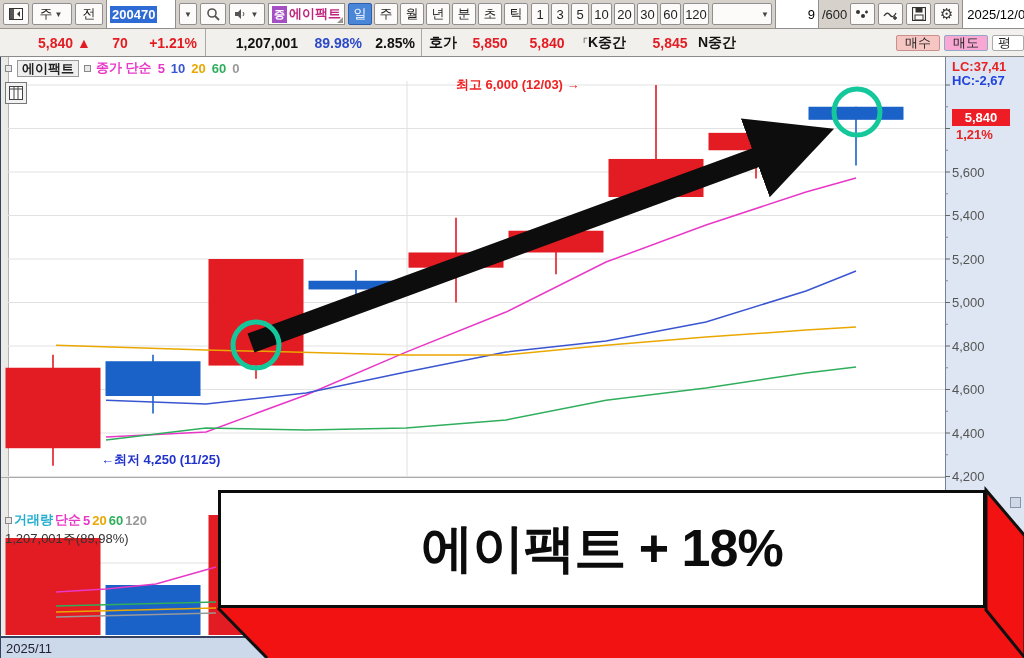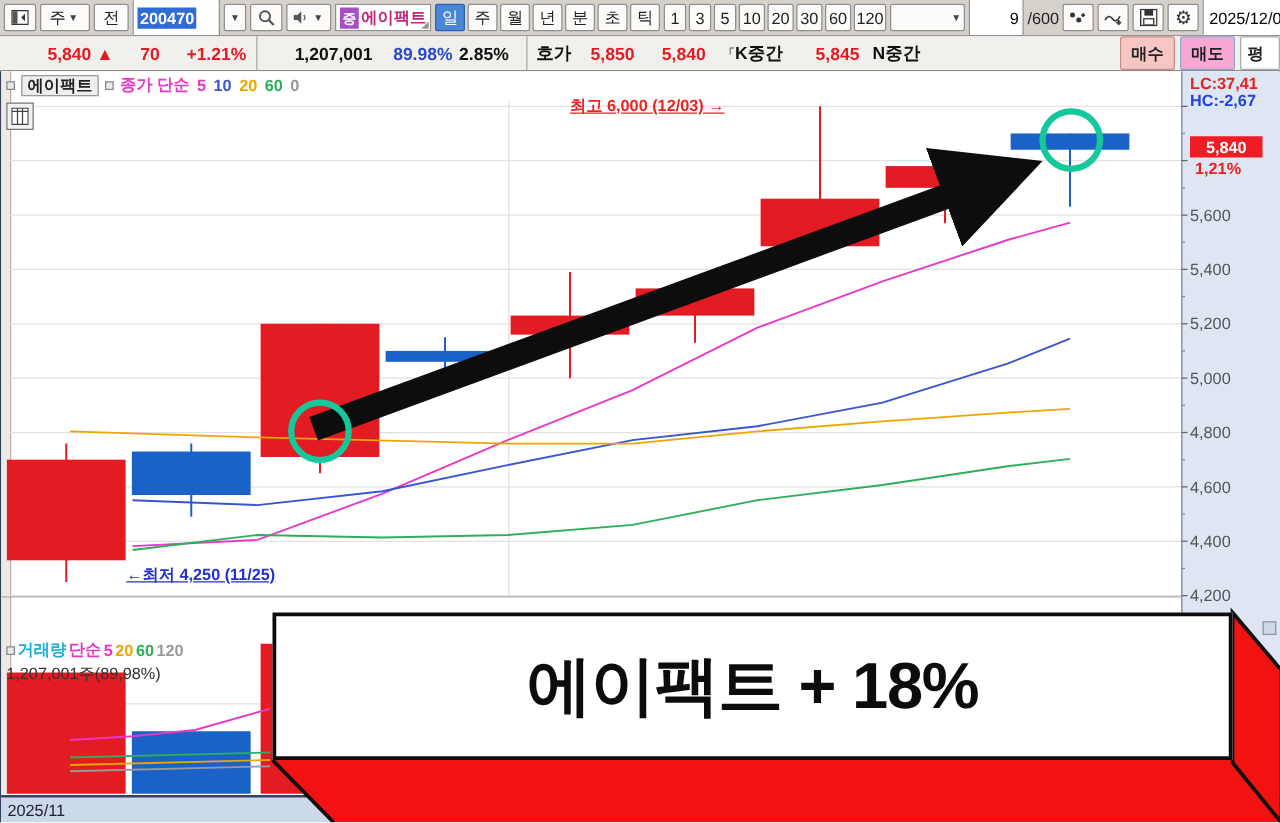--- a/index.html
+++ b/index.html
@@ -25,22 +25,22 @@
   .chip-name { color:#c0257e; font-weight:bold; font-size:13px; }
   .chip-fold { position:absolute; right:1px; bottom:1px; width:0; height:0;
                border-left:6px solid transparent; border-bottom:6px solid #9a968e; }
 
   
   .row2 { position:absolute; left:0; top:29px; width:1024px; height:28px; background:#f2f0ec;
           border-bottom:1px solid #8a8a8a; display:flex; align-items:center; font-size:14px; font-weight:bold; }
   .cell { height:100%; display:flex; align-items:center; flex:0 0 auto; }
   .sep { border-right:1px solid #a8a8a8; }
   .red { color:#e31b22; } .blue2 { color:#2b49c8; } .blk { color:#111; }
-  .mini-btn { height:27px; border-radius:2px; display:flex; align-items:center; justify-content:center;
-              font-size:13px; font-weight:bold; color:#222; flex:0 0 auto; }
+  .mini-btn { height:16px; border-radius:2px; display:flex; align-items:center; justify-content:center;
+              font-size:13px; font-weight:normal; color:#222; flex:0 0 auto; }
 
   
   .content { position:absolute; left:0; top:57px; width:1024px; height:601px; background:#fff;
              border-left:1px solid #36415f; border-right:1px solid #36415f; }
   #chart-svg { position:absolute; left:0; top:0; z-index:2; pointer-events:none; }
 
   .right-panel { position:absolute; left:944px; top:0; width:80px; height:578px; background:#dde6f2;
                  border-left:1px solid #77839d; z-index:1; }
   .lc { position:absolute; left:6px; top:2px; font-size:13px; font-weight:bold; color:#e82222; }
   .hc { position:absolute; left:6px; top:16px; font-size:13px; font-weight:bold; color:#2244dd; }
@@ -52,21 +52,21 @@
 
   .pane-header { position:absolute; left:4px; top:2px; height:18px; display:flex; align-items:center;
                  gap:5px; z-index:2; font-size:13px; font-weight:bold; }
   .sq { width:7px; height:7px; border:1px solid #888; background:#e8e8e8; display:inline-block; }
   .name-chip { border:1px solid #999; background:#efefef; padding:0 4px; height:17px; line-height:16px;
                color:#222; font-size:13px; }
   .legend { display:flex; gap:6px; align-items:center; }
   .grid-btn { position:absolute; left:4px; top:25px; width:22px; height:22px; background:#f2f2f2;
               border:1px solid #777; z-index:2; display:flex; align-items:center; justify-content:center; }
 
-  .anno { position:absolute; z-index:2; font-size:13px; font-weight:bold; white-space:nowrap;text-decoration:underline; }
+  .anno { position:absolute; z-index:2; font-size:13px; font-weight:bold; white-space:nowrap; }
   .anno-high { left:455px; top:19px; color:#ee2222; }
   .anno-low { left:100px; top:394px; color:#2233cc; }
 
   .vol-header { position:absolute; left:4px; top:434px; z-index:2; font-size:13px; font-weight:bold; }
   .vol-line1 { display:flex; gap:2px; align-items:center;margin-top:20px; }
   .vol-line2 { font-size:13px; font-weight:normal; color:#333; margin-top:1px; }
 
   .bottom-bar { position:absolute; left:0; top:579px; width:1024px; height:22px; background:#ccd9ea;
                 border-top:2px solid #36415f; z-index:1; font-size:13px; color:#223;
                 display:flex; align-items:center; padding-left:5px; }
@@ -185,21 +185,21 @@
     <span class="red"><span>5,840</span> <span>▲</span></span>
     <span class="red">70</span>
     <span class="red">+1.21%</span>
   </div>
   <div class="cell" style="width:96px; justify-content:flex-end; padding-right:4px">
       <span class="blk">1,207,001</span>
     </div>
   <div class="cell" style="width:64px; justify-content:flex-end; padding-right:4px">
       <span class="blue2">89.98%</span>
     </div>
-  <div class="cell sep" style="width:56px; justify-content:flex-end; padding-right:14px">
+  <div class="cell sep" style="width:56px; justify-content:flex-end; padding-right:6px">
       <span class="blk">2.85%</span>
     </div>
   <div class="cell" style="width:42px; justify-content:center">
       <span class="blk">호가</span>
     </div>
   <div class="cell" style="width:52px; justify-content:center">
       <span class="red">5,850</span>
     </div>
   <div class="cell" style="width:62px; justify-content:center">
       <span class="red">5,840</span>

